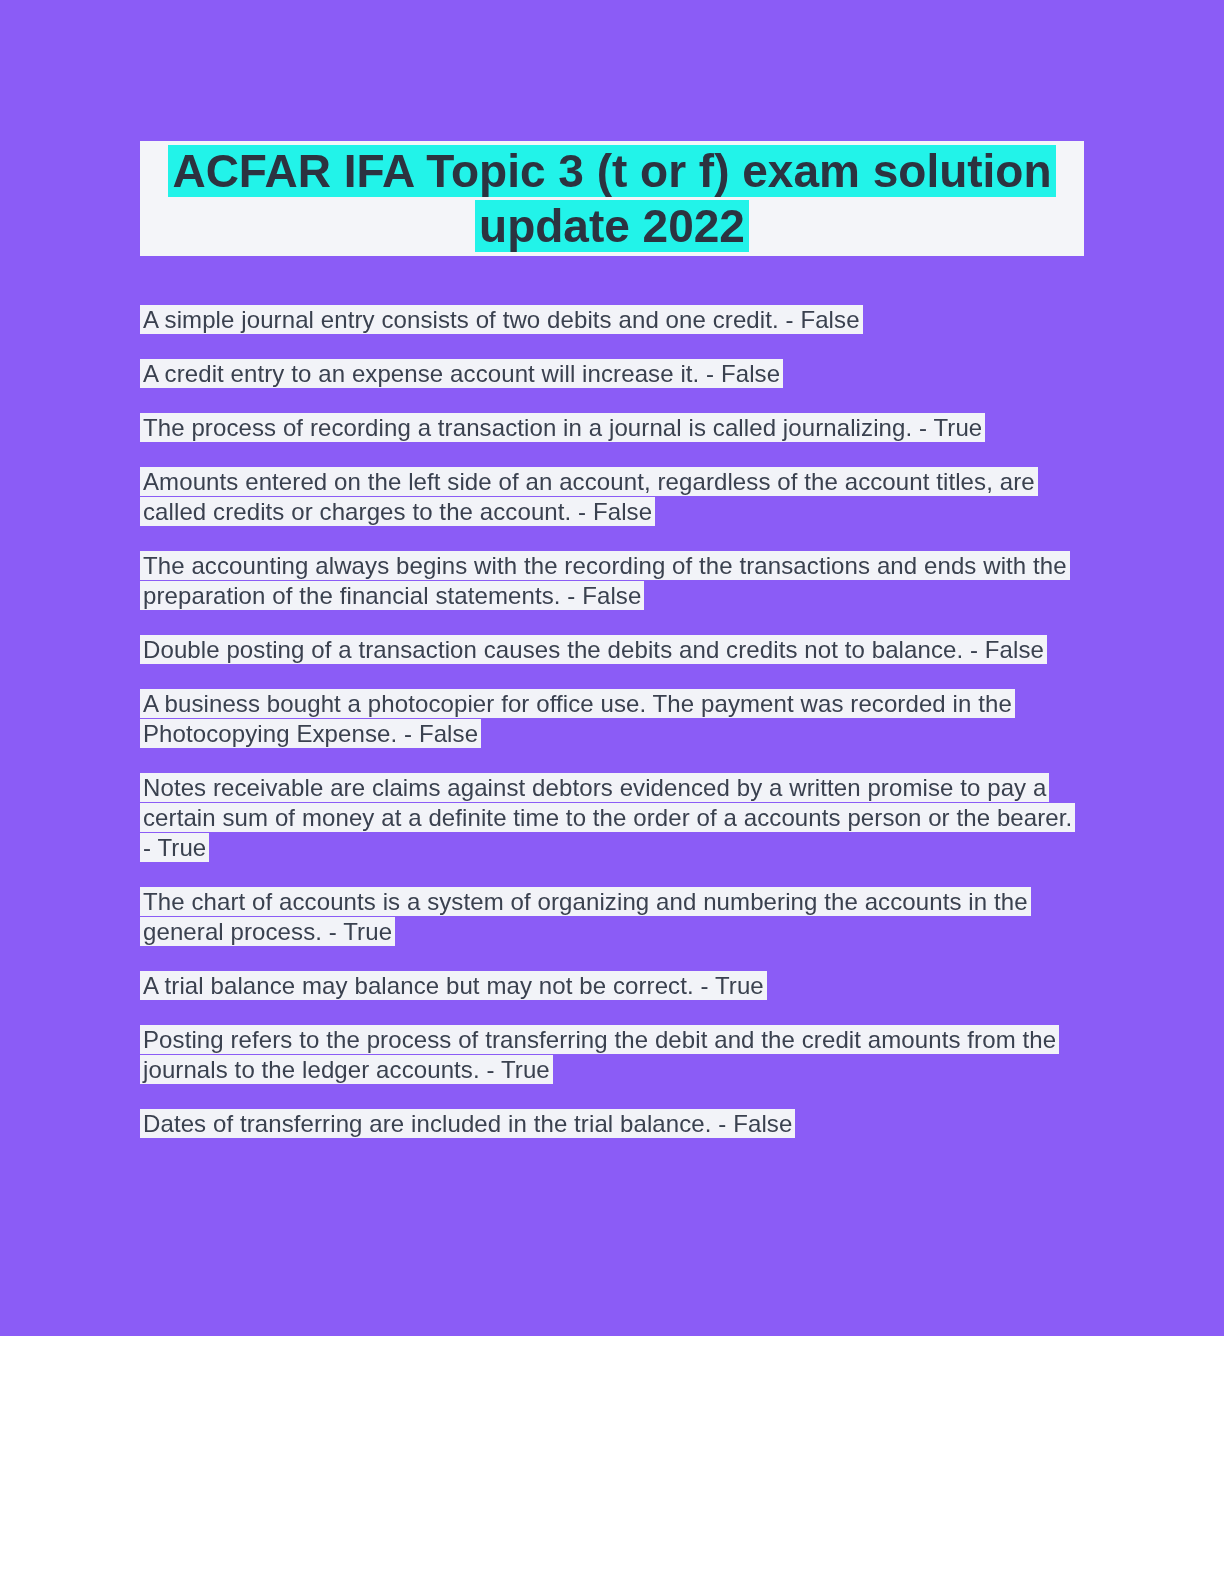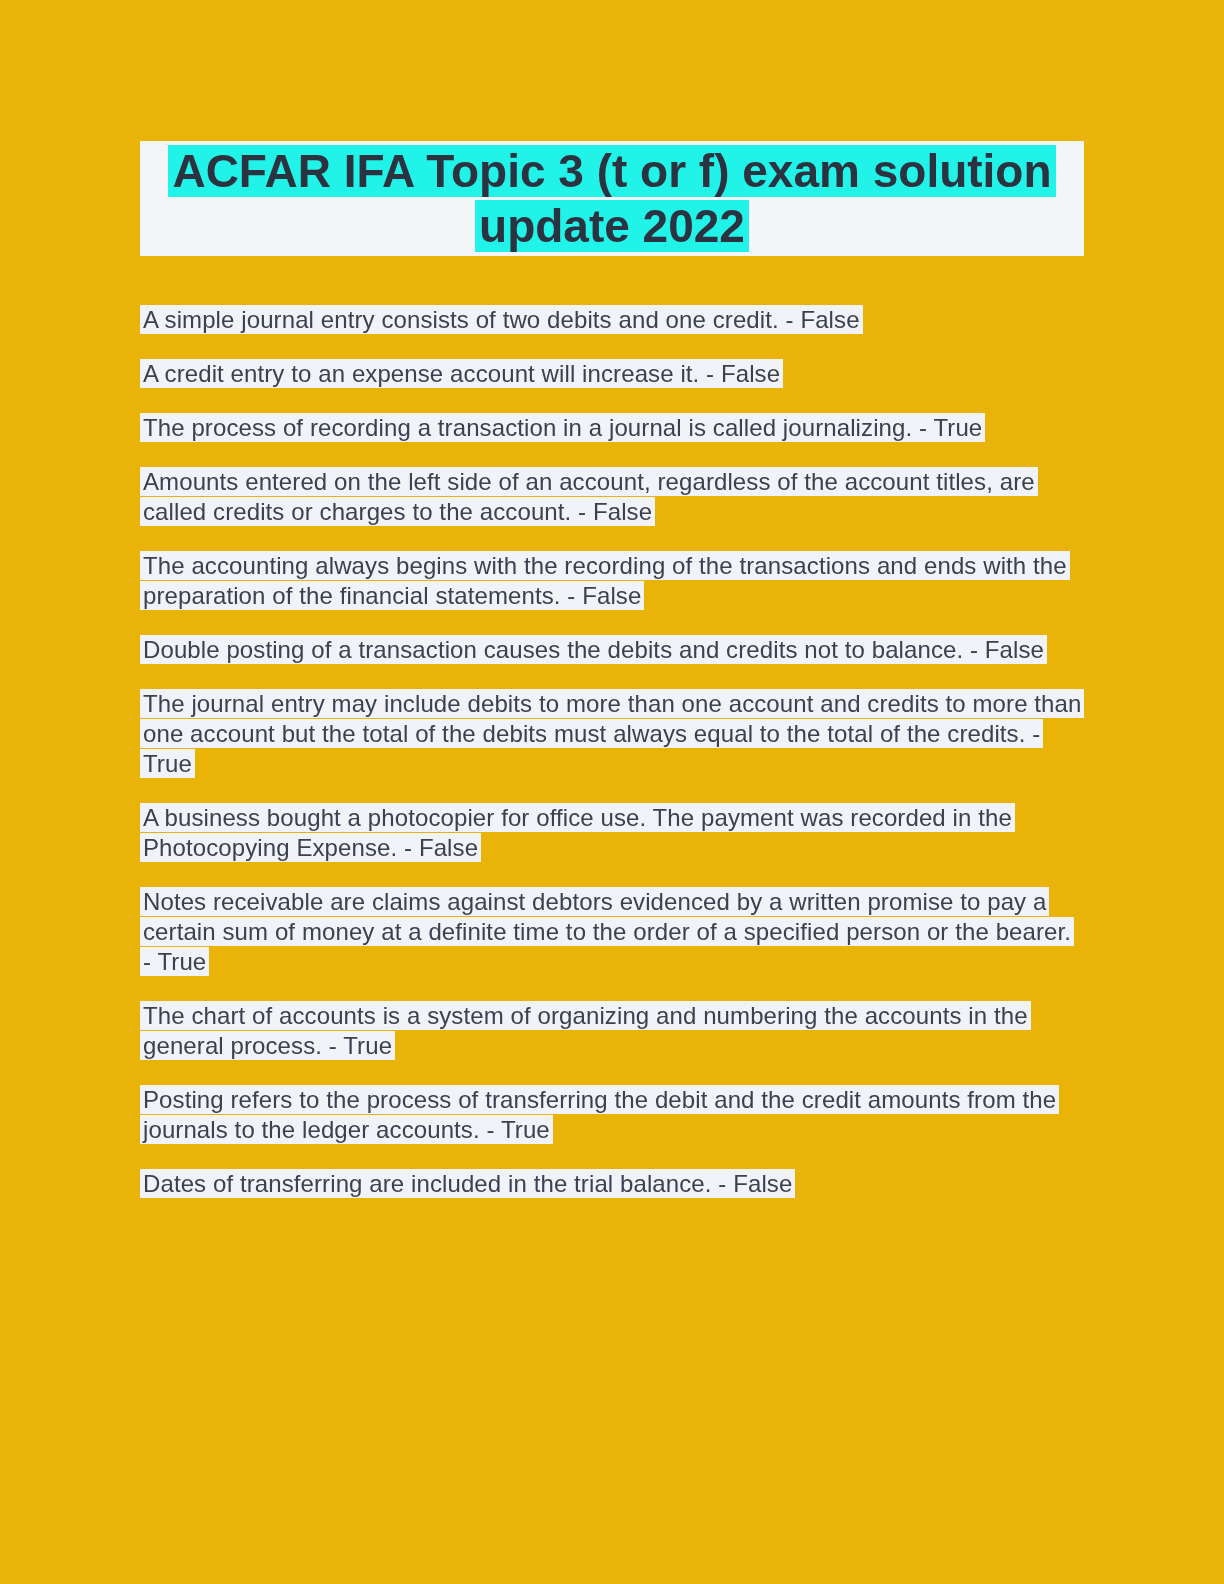--- a/index.html
+++ b/index.html
@@ -6,22 +6,22 @@
     --title-highlight: #22f3e9;
     --line-highlight: #f2f3f8;
     --title-block-bg: #f4f5f9;
     --title-text: #2c3340;
     --body-text: #3a414f;
   }
   html, body { margin: 0; padding: 0; background: #ffffff; }
   .page {
     position: relative;
     width: 1224px;
-    height: 1584px;
-    background: #eab308;
+    height: 1336px;
+    background: #8b5cf6;
     overflow: hidden;
     font-family: "Liberation Sans", sans-serif;
   }
   .title-block {
     margin: 141px 140px 0 140px;
     background: var(--title-block-bg);
     padding: 3px 15px 2px 15px;
   }
   .doc-title {
     margin: 0;
@@ -69,21 +69,21 @@
     </h1>
   </header>
 
   <main class="content">
     <p class="q"><span class="hl">A simple journal entry consists of two debits and one credit. - False</span></p>
     <p class="q"><span class="hl">A credit entry to an expense account will increase it. - False</span></p>
     <p class="q"><span class="hl">The process of recording a transaction in a journal is called journalizing. - True</span></p>
     <p class="q"><span class="hl">Amounts entered on the left side of an account, regardless of the account titles, are called credits or charges to the account. - False</span></p>
     <p class="q"><span class="hl">The accounting always begins with the recording of the transactions and ends with the preparation of the financial statements. - False</span></p>
     <p class="q"><span class="hl">Double posting of a transaction causes the debits and credits not to balance. - False</span></p>
-    <p class="q"><span class="hl">The journal entry may include debits to more than one account and credits to more than one account but the total of the debits must always equal to the total of the credits. - True</span></p>
     <p class="q"><span class="hl">A business bought a photocopier for office use. The payment was recorded in the Photocopying Expense. - False</span></p>
-    <p class="q"><span class="hl">Notes receivable are claims against debtors evidenced by a written promise to pay a certain sum of money at a definite time to the order of a specified person or the bearer. - True</span></p>
+    <p class="q"><span class="hl">Notes receivable are claims against debtors evidenced by a written promise to pay a certain sum of money at a definite time to the order of a accounts person or the bearer. - True</span></p>
     <p class="q"><span class="hl">The chart of accounts is a system of organizing and numbering the accounts in the general process. - True</span></p>
+    <p class="q"><span class="hl">A trial balance may balance but may not be correct. - True</span></p>
     <p class="q"><span class="hl">Posting refers to the process of transferring the debit and the credit amounts from the journals to the ledger accounts. - True</span></p>
     <p class="q"><span class="hl">Dates of transferring are included in the trial balance. - False</span></p>
   </main>
 
 </div>
 
 </body></html>

